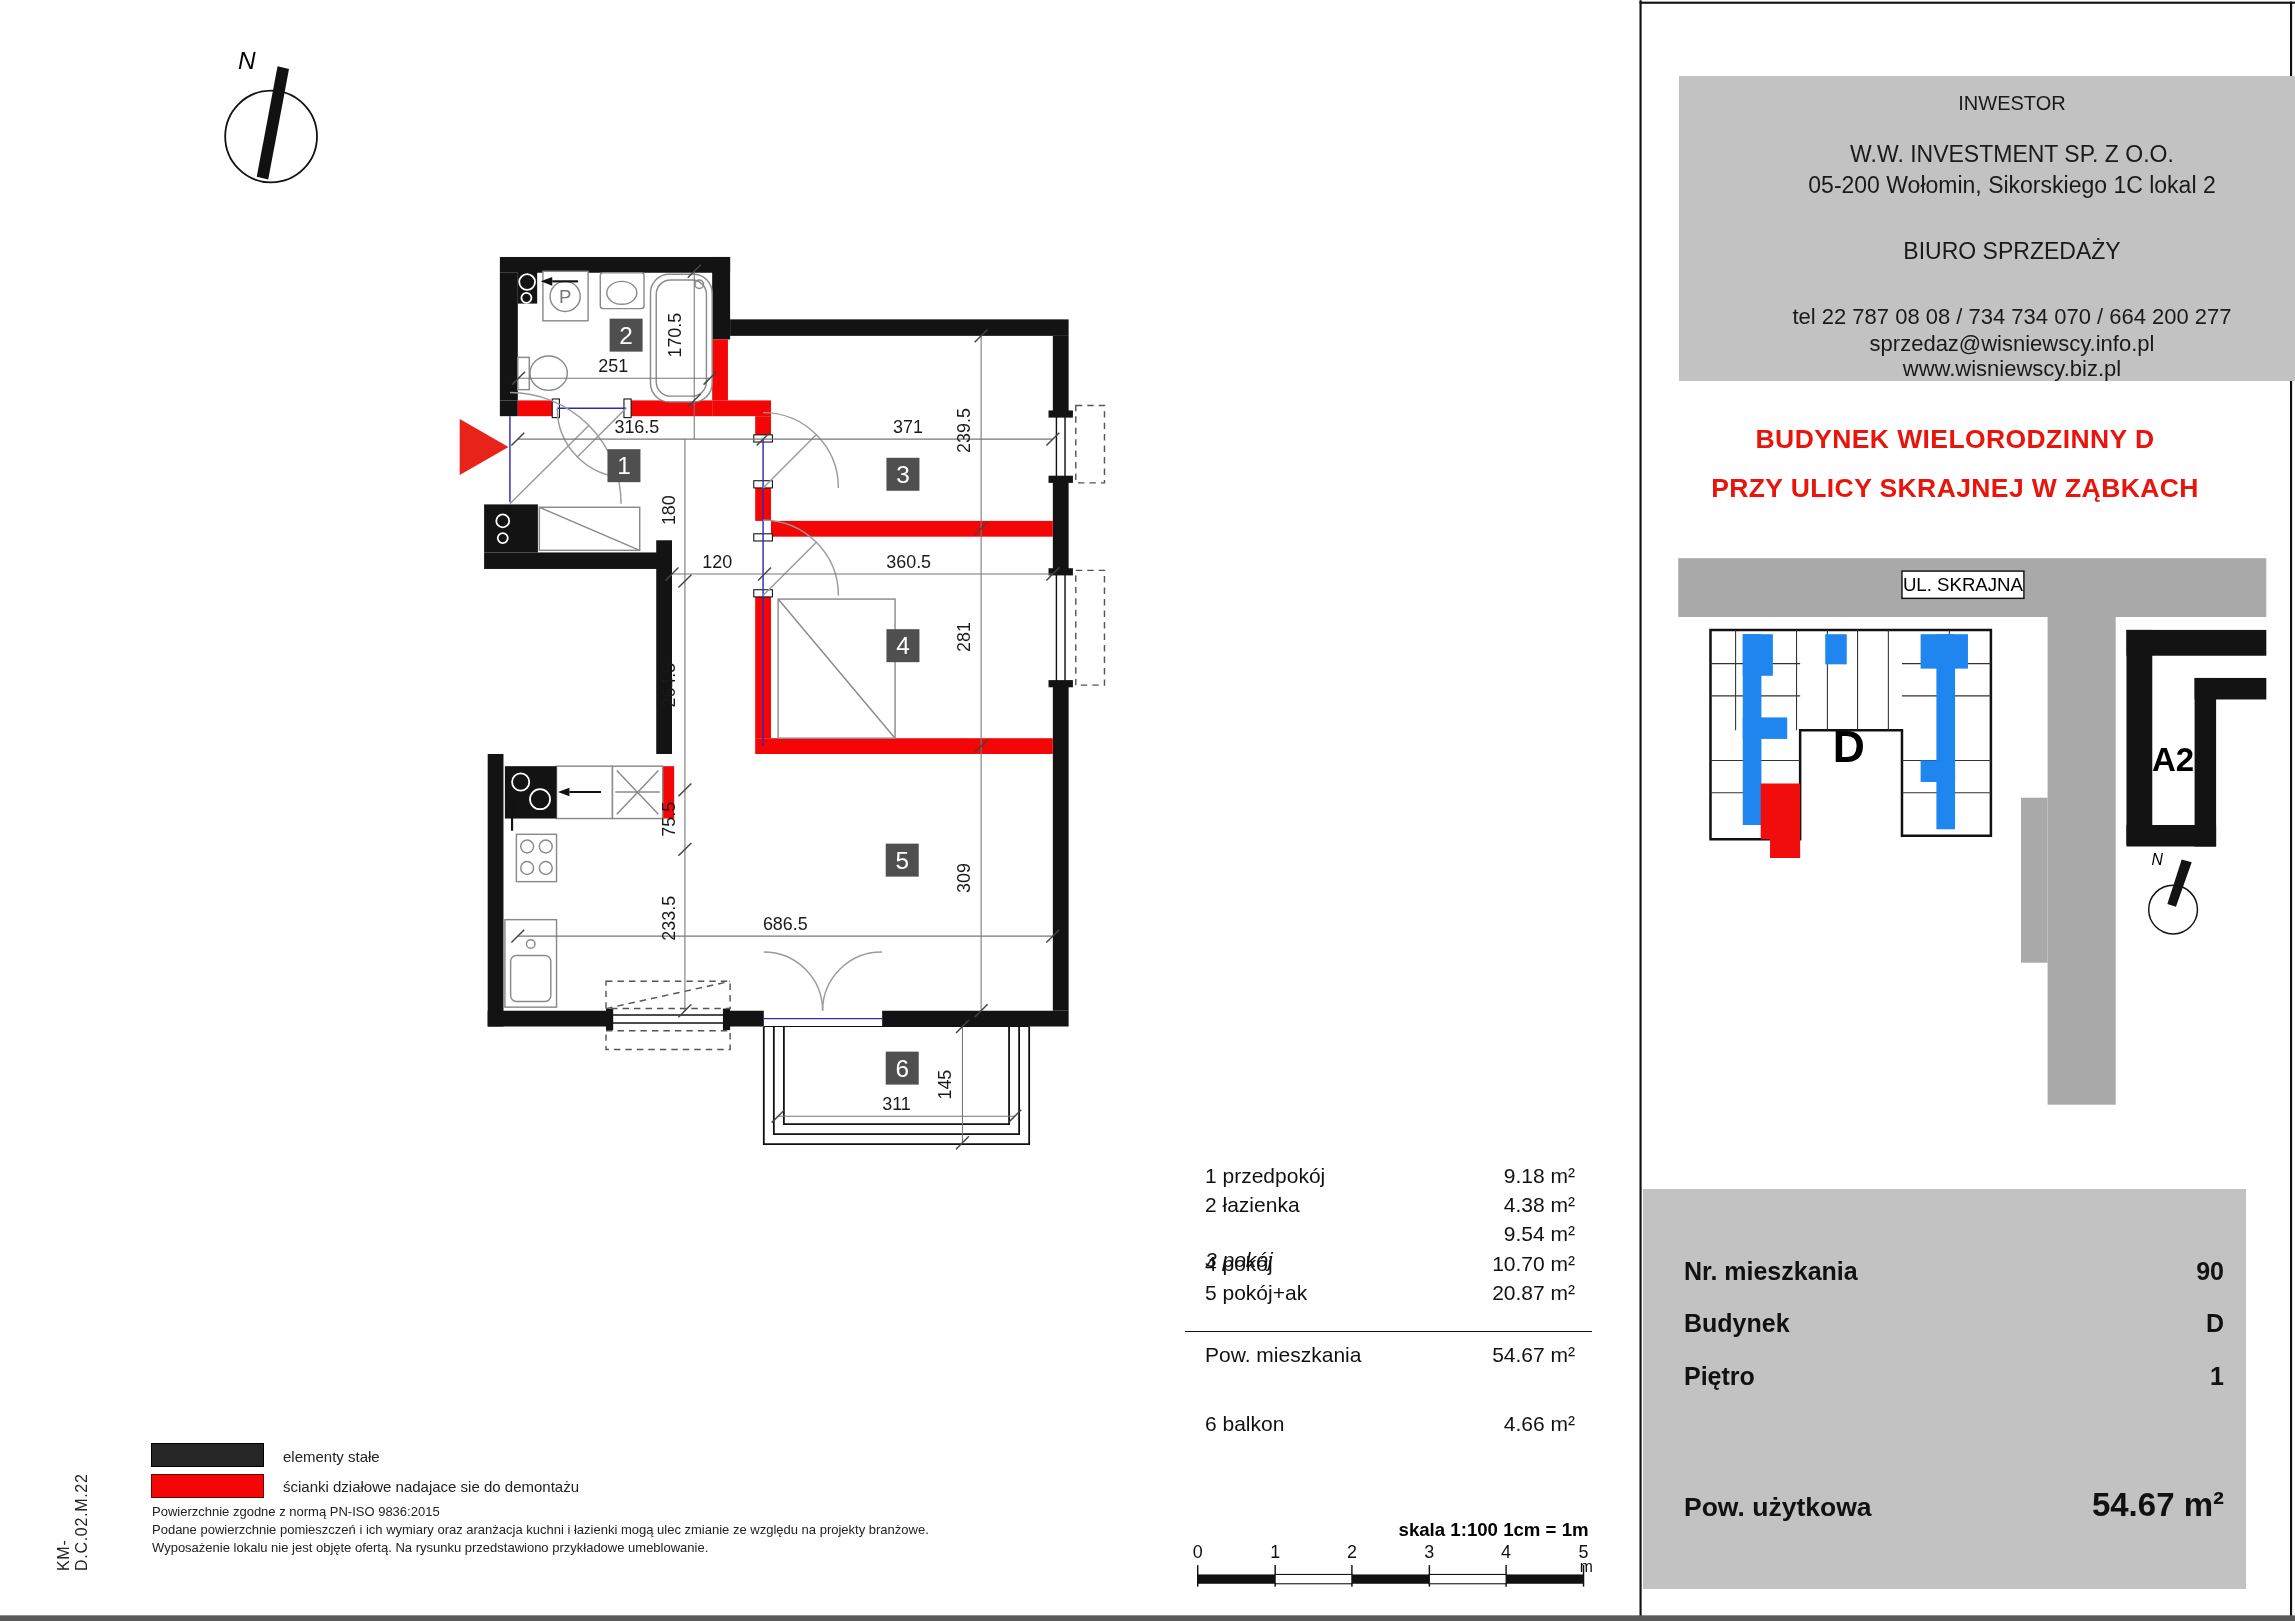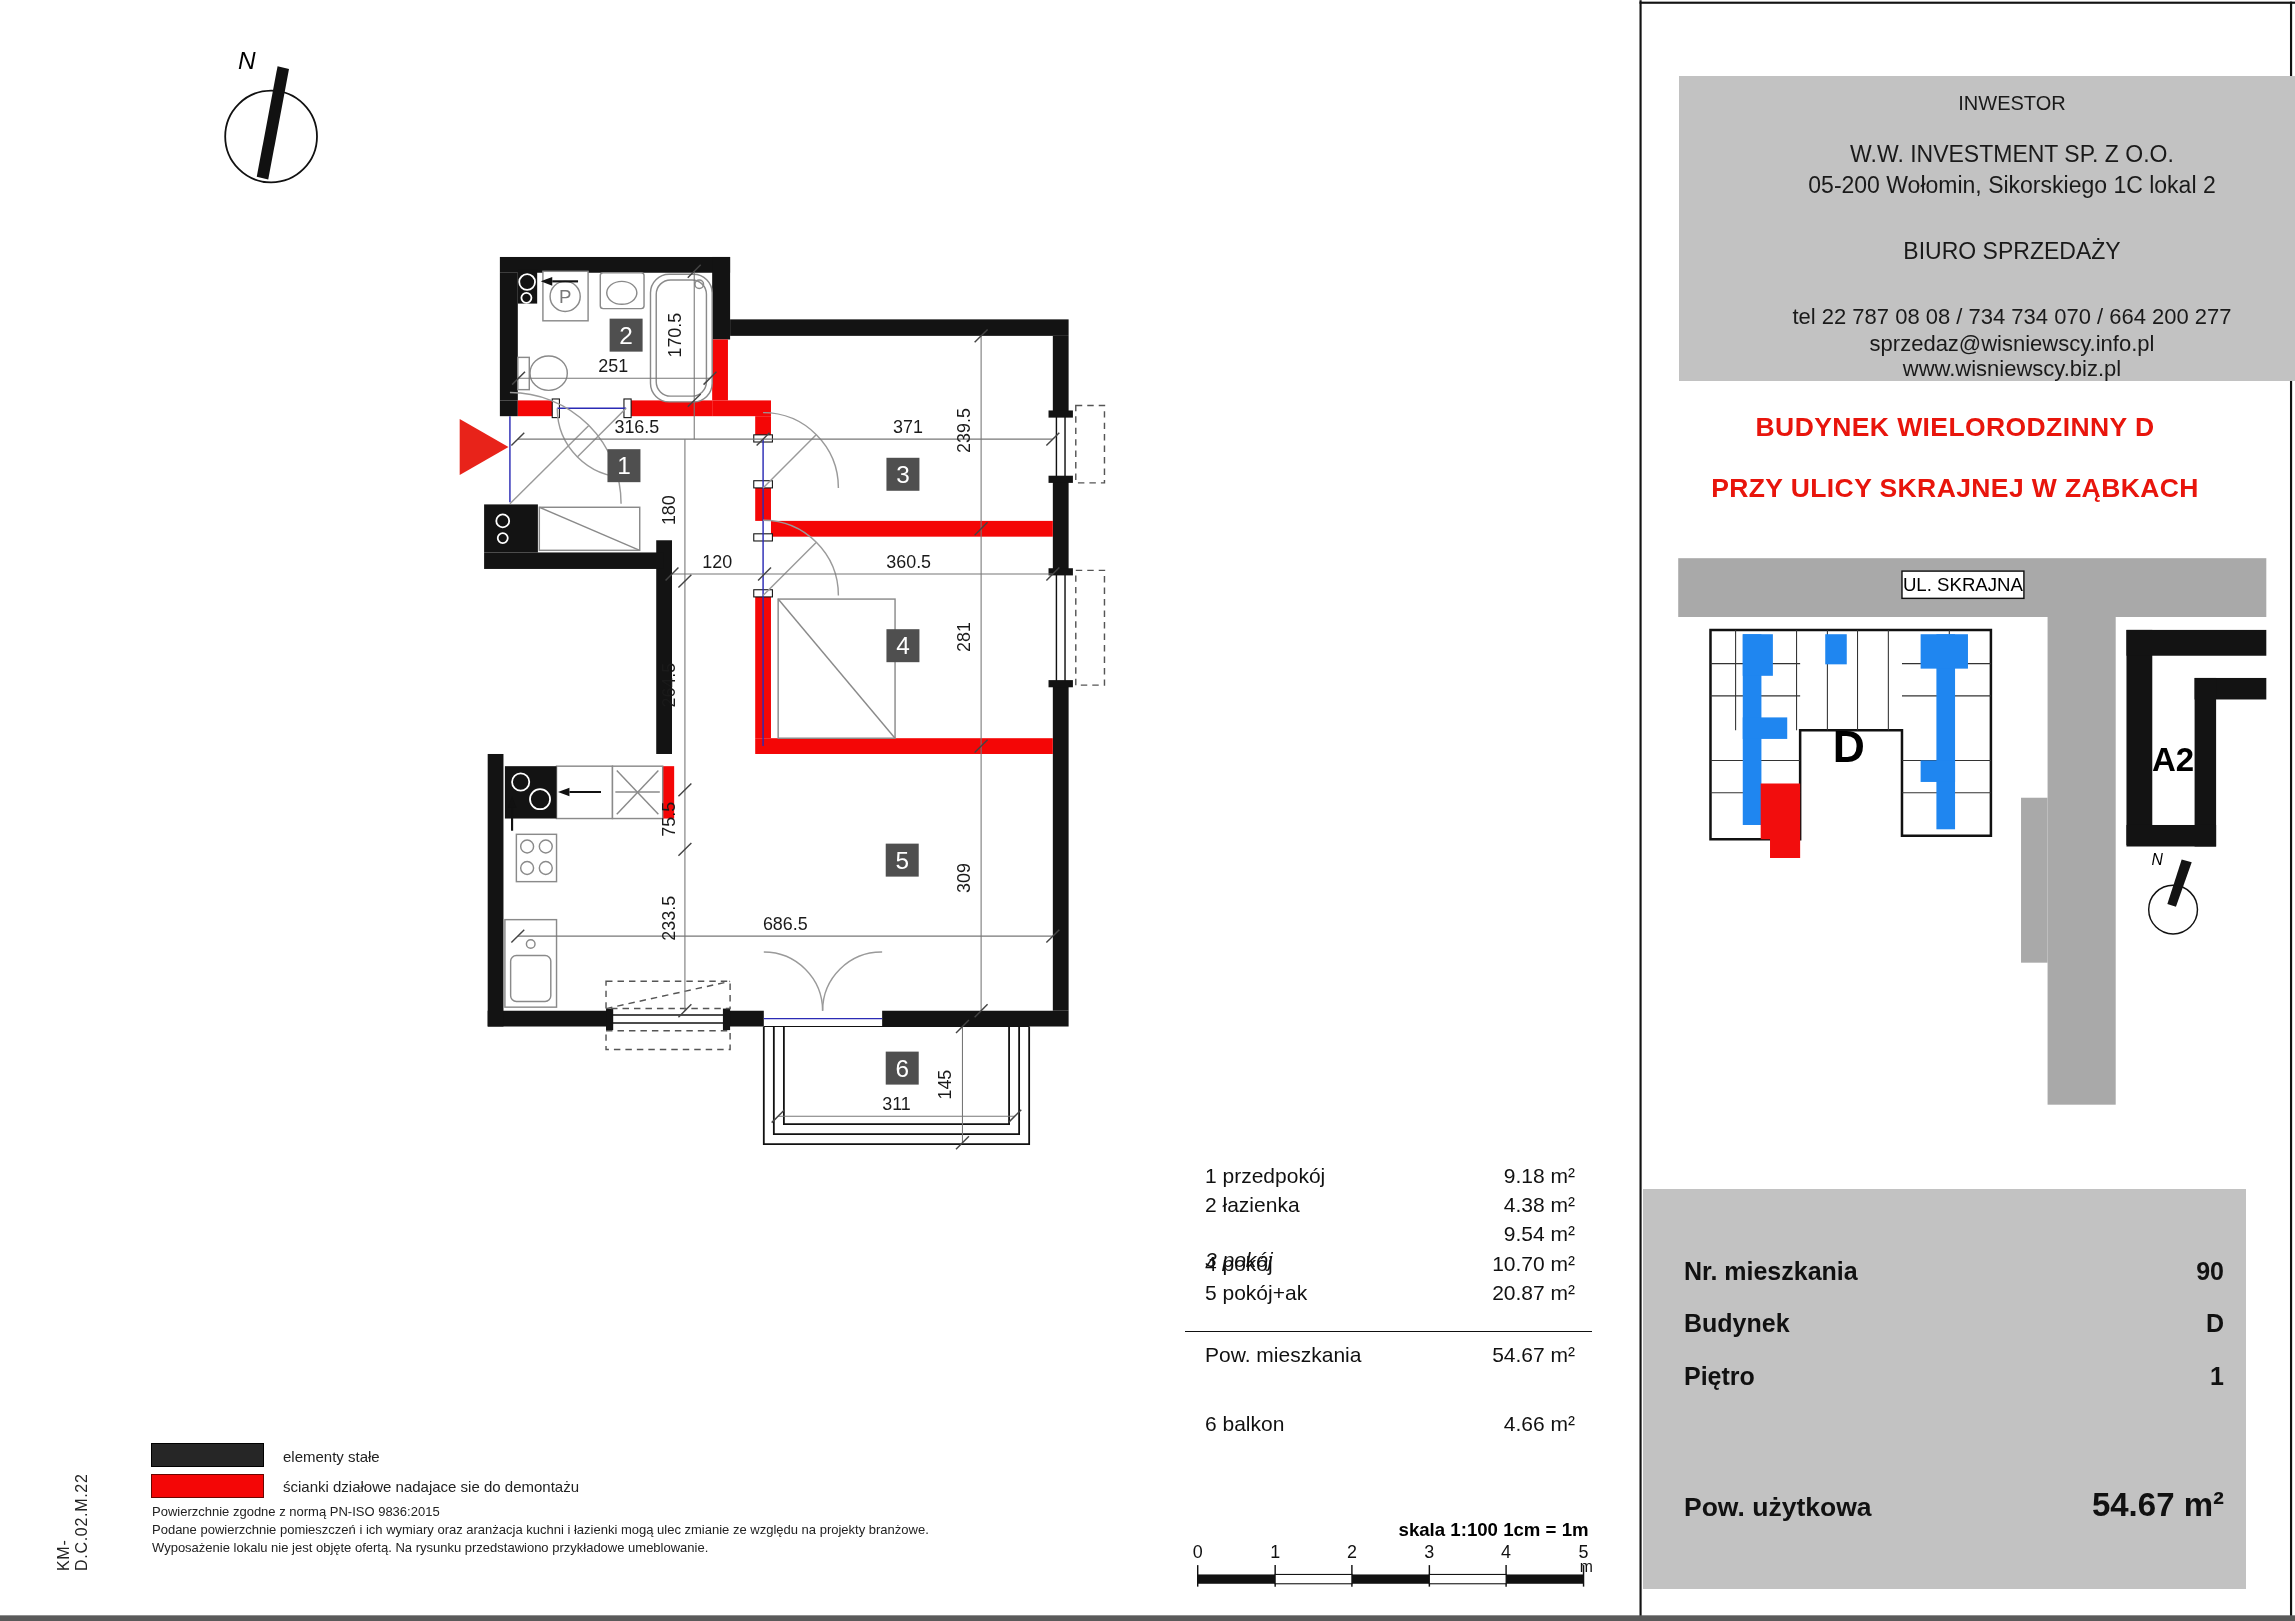--- a/index.html
+++ b/index.html
@@ -344,21 +344,21 @@
 <div class="abs graybox" style="left:1679px;top:76px;width:666px;height:305px;">
   <div class="inv-line" style="top:16px;font-size:20px;">INWESTOR</div>
   <div class="inv-line" style="top:65px;font-size:23px;">W.W. INVESTMENT SP. Z O.O.</div>
   <div class="inv-line" style="top:96px;font-size:23px;">05-200 Wołomin, Sikorskiego 1C lokal 2</div>
   <div class="inv-line" style="top:162px;font-size:23px;">BIURO SPRZEDAŻY</div>
   <div class="inv-line" style="top:228px;font-size:22px;">tel 22 787 08 08 / 734 734 070 / 664 200 277</div>
   <div class="inv-line" style="top:280px;font-size:22px;">www.wisniewscy.biz.pl</div>
   <div class="inv-line" style="top:255px;font-size:22px;">sprzedaz@wisniewscy.info.pl</div>
 </div>
 
-<div class="title-line" style="top:412px;color:#e8150c;">BUDYNEK WIELORODZINNY D</div>
+<div class="title-line" style="top:424px;color:#e8150c;">BUDYNEK WIELORODZINNY D</div>
 <div class="title-line" style="top:453px;color:#e8150c;margin-top:20px;">PRZY ULICY SKRAJNEJ W ZĄBKACH</div>
 
 <div>
   <div class="room-row-label" style="top:1164px;">1 przedpokój</div>
   <div class="room-row-value" style="top:1164px;">9.18 m²</div>
   <div class="room-row-label" style="top:1193px;">2 łazienka</div>
   <div class="room-row-value" style="top:1193px;">4.38 m²</div>
   <div class="room-row-label" style="top:1248px;font-style:italic;">3 pokój</div>
   <div class="room-row-value" style="top:1222px;">9.54 m²</div>
   <div class="room-row-label" style="top:1252px;">4 pokój</div>

